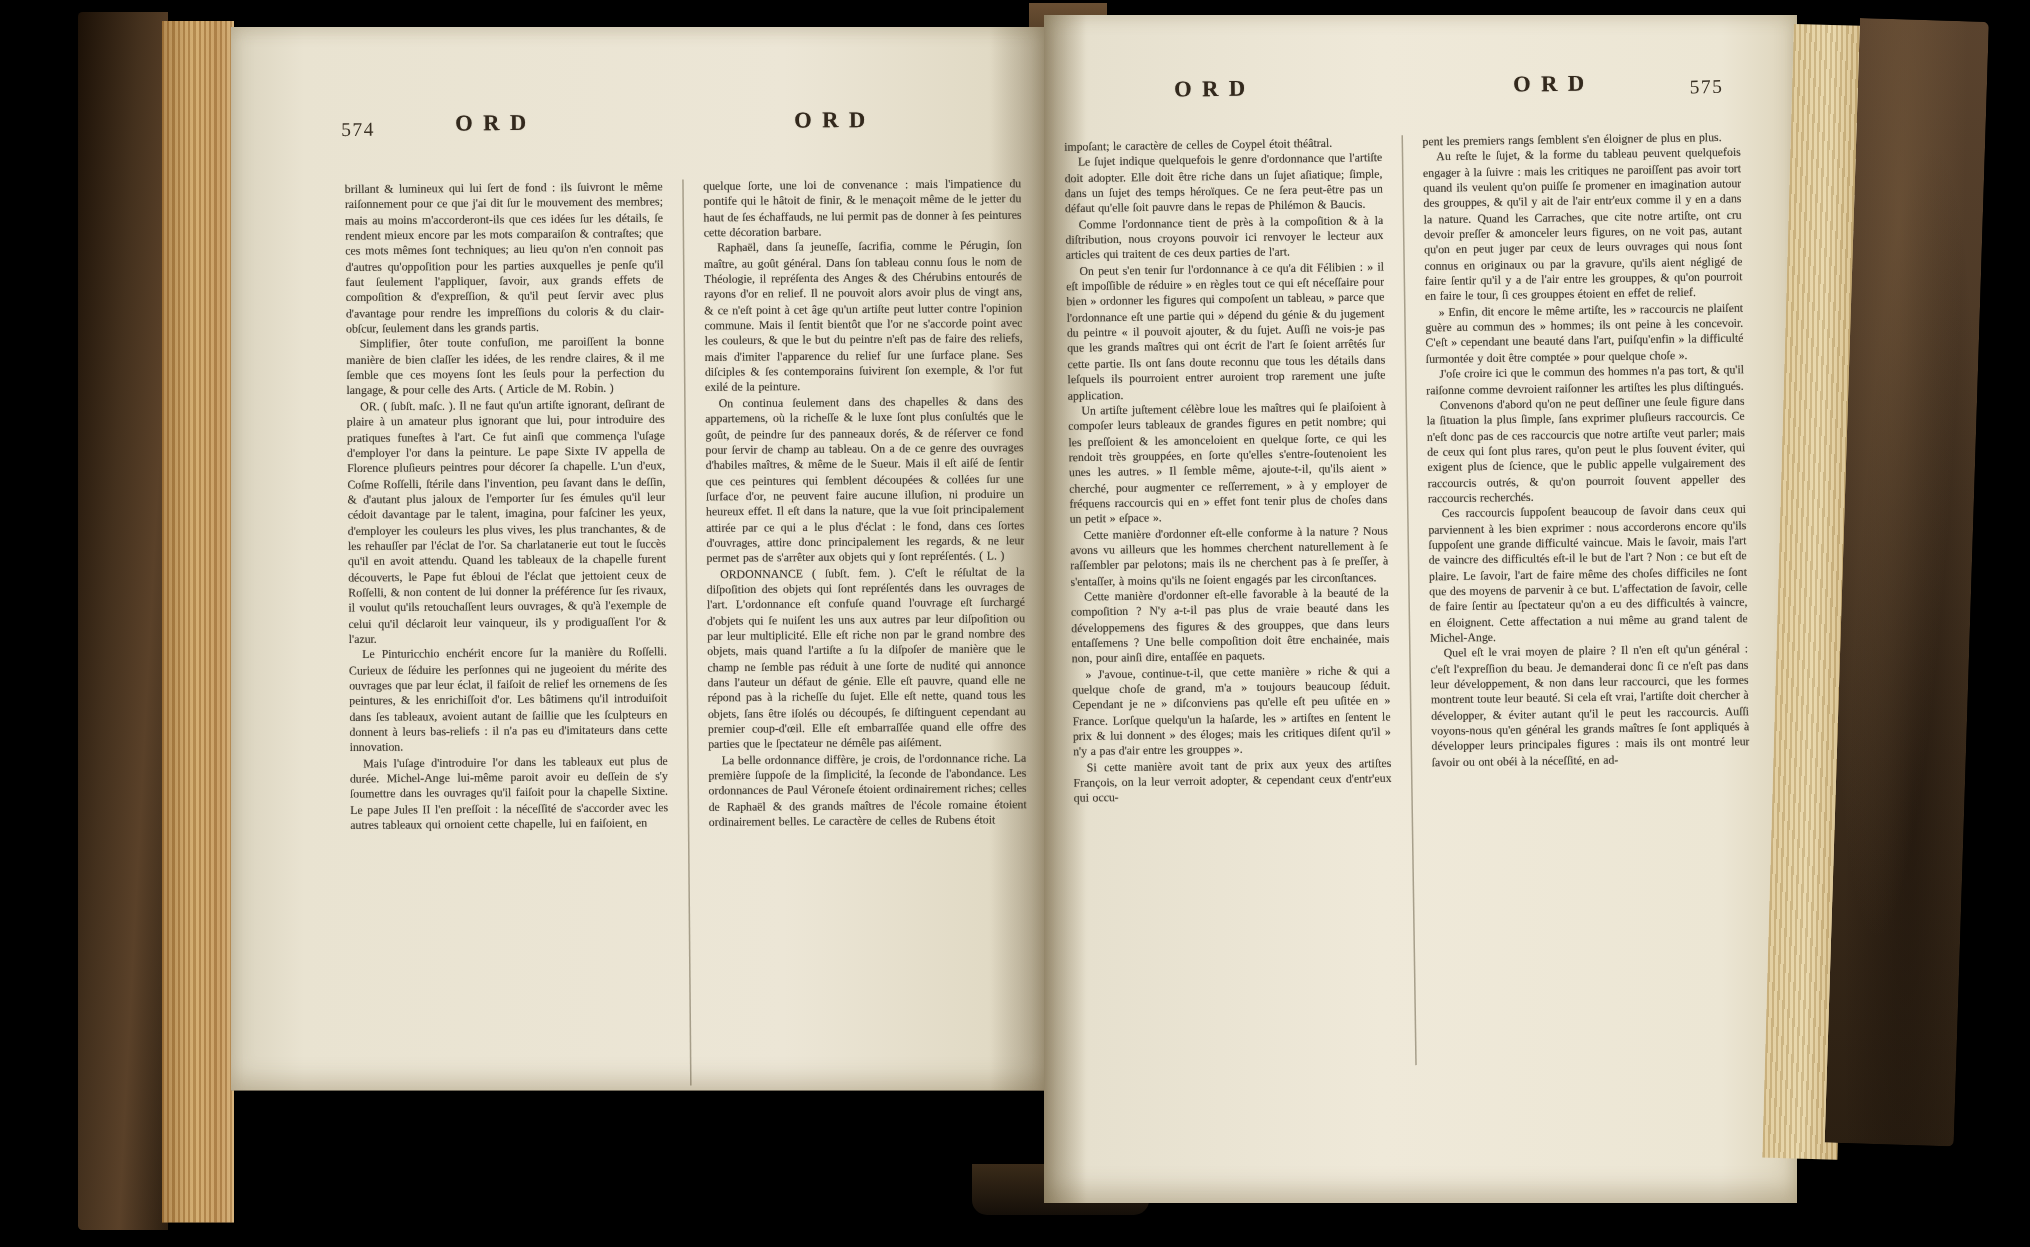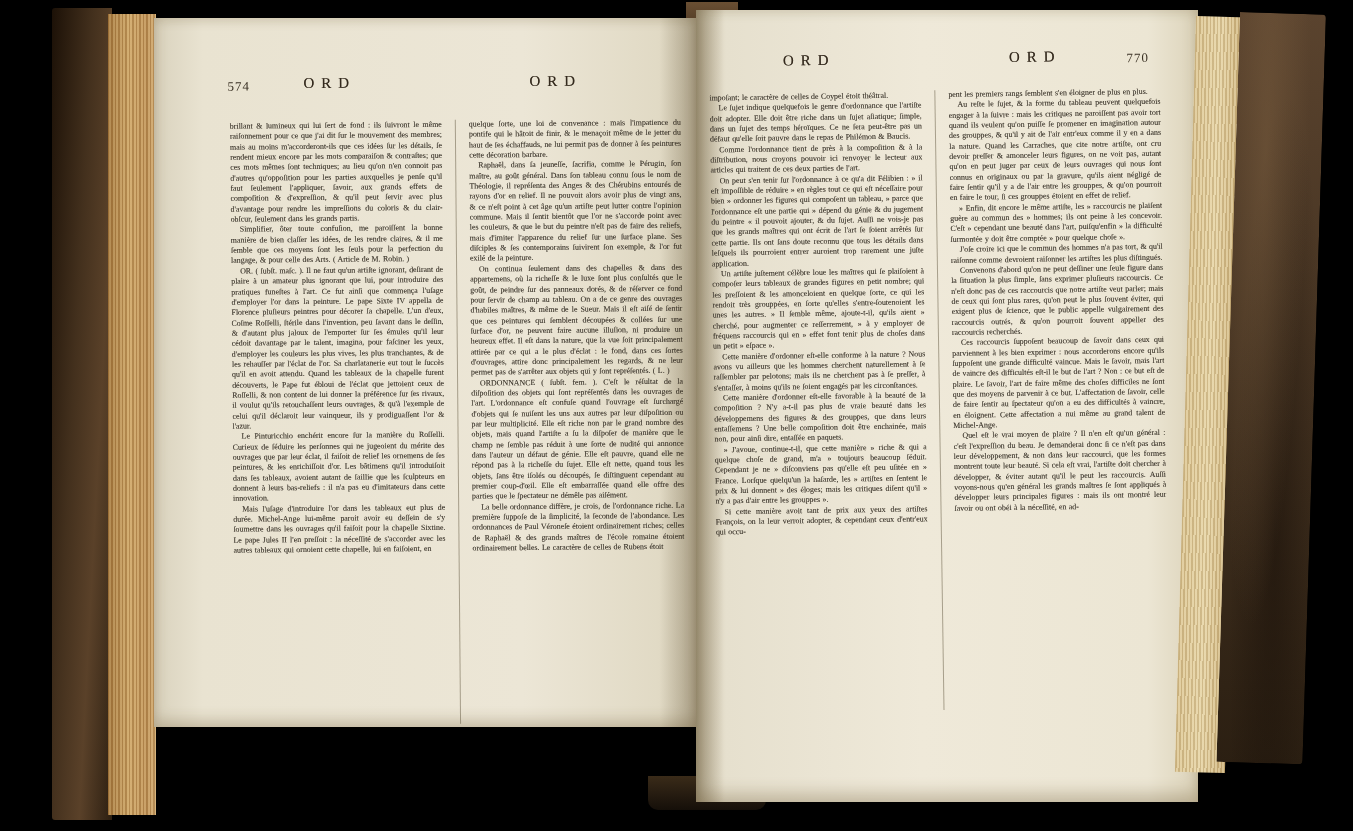--- a/index.html
+++ b/index.html
@@ -55,21 +55,21 @@
     background:linear-gradient(#3a2b19,#150f09);}
 
   
   .page-inner{position:absolute;inset:0;}
   #page-left .page-inner{transform:rotate(-0.5deg);}
   #page-right .page-inner{transform:rotate(-0.85deg);}
 
   .page-head{position:relative;height:22px;}
   #page-left .page-head{margin-top:56px;}
   #page-right .page-head{margin-top:40px;}
-  .head-word{position:absolute;top:0;font-size:15px;font-weight:normal;letter-spacing:7px;
+  .head-word{position:absolute;top:0;font-size:15px;font-weight:bold;letter-spacing:7px;
     color:#33291d;text-shadow:0 0 .6px rgba(51,41,29,.55);}
   .page-num{position:absolute;top:3px;font-size:13px;color:#3a3124;letter-spacing:1px;}
   #page-left .head-1{left:152px;} #page-left .head-2{left:378px;}
   #page-left .page-num{left:76px;}
   #page-right .head-1{left:92px;} #page-right .head-2{left:318px;}
   #page-right .page-num{right:44px;}
 
   .cols{display:flex;}
   #page-left .cols{margin-top:24px;padding-left:78px;}
   #page-right .cols{margin-top:18px;padding-left:18px;}
@@ -117,21 +117,21 @@
         </div>
     </div>
   </div>
 </div>
 
 <div class="abs" id="page-right">
   <div class="page-inner">
     <div class="page-head">
       <span class="head-word head-1">ORD</span>
       <span class="head-word head-2">ORD</span>
-      <span class="page-num">770</span>
+      <span class="page-num">575</span>
     </div>
     <div class="cols">
       <div class="col">
           <p>impoſant; le caractère de celles de Coypel étoit théâtral.</p>
           <p>Le ſujet indique quelquefois le genre d'ordonnance que l'artiſte doit adopter. Elle doit être riche dans un ſujet aſiatique; ſimple, dans un ſujet des temps héroïques. Ce ne ſera peut-être pas un défaut qu'elle ſoit pauvre dans le repas de Philémon &amp; Baucis.</p>
           <p>Comme l'ordonnance tient de près à la compoſition &amp; à la diſtribution, nous croyons pouvoir ici renvoyer le lecteur aux articles qui traitent de ces deux parties de l'art.</p>
           <p>On peut s'en tenir ſur l'ordonnance à ce qu'a dit Félibien : » il eſt impoſſible de réduire » en règles tout ce qui eſt néceſſaire pour bien » ordonner les figures qui compoſent un tableau, » parce que l'ordonnance eſt une partie qui » dépend du génie &amp; du jugement du peintre « il pouvoit ajouter, &amp; du ſujet. Auſſi ne vois-je pas que les grands maîtres qui ont écrit de l'art ſe ſoient arrêtés ſur cette partie. Ils ont ſans doute reconnu que tous les détails dans leſquels ils pourroient entrer auroient trop rarement une juſte application.</p>
           <p>Un artiſte juſtement célèbre loue les maîtres qui ſe plaiſoient à compoſer leurs tableaux de grandes figures en petit nombre; qui les preſſoient &amp; les amonceloient en quelque ſorte, ce qui les rendoit très grouppées, en ſorte qu'elles s'entre-ſoutenoient les unes les autres. » Il ſemble même, ajoute-t-il, qu'ils aient » cherché, pour augmenter ce reſſerrement, » à y employer de fréquens raccourcis qui en » effet font tenir plus de choſes dans un petit » eſpace ».</p>
           <p>Cette manière d'ordonner eſt-elle conforme à la nature ? Nous avons vu ailleurs que les hommes cherchent naturellement à ſe raſſembler par pelotons; mais ils ne cherchent pas à ſe preſſer, à s'entaſſer, à moins qu'ils ne ſoient engagés par les circonſtances.</p>
           <p>Cette manière d'ordonner eſt-elle favorable à la beauté de la compoſition ? N'y a-t-il pas plus de vraie beauté dans les développemens des figures &amp; des grouppes, que dans leurs entaſſemens ? Une belle compoſition doit être enchainée, mais non, pour ainſi dire, entaſſée en paquets.</p>

